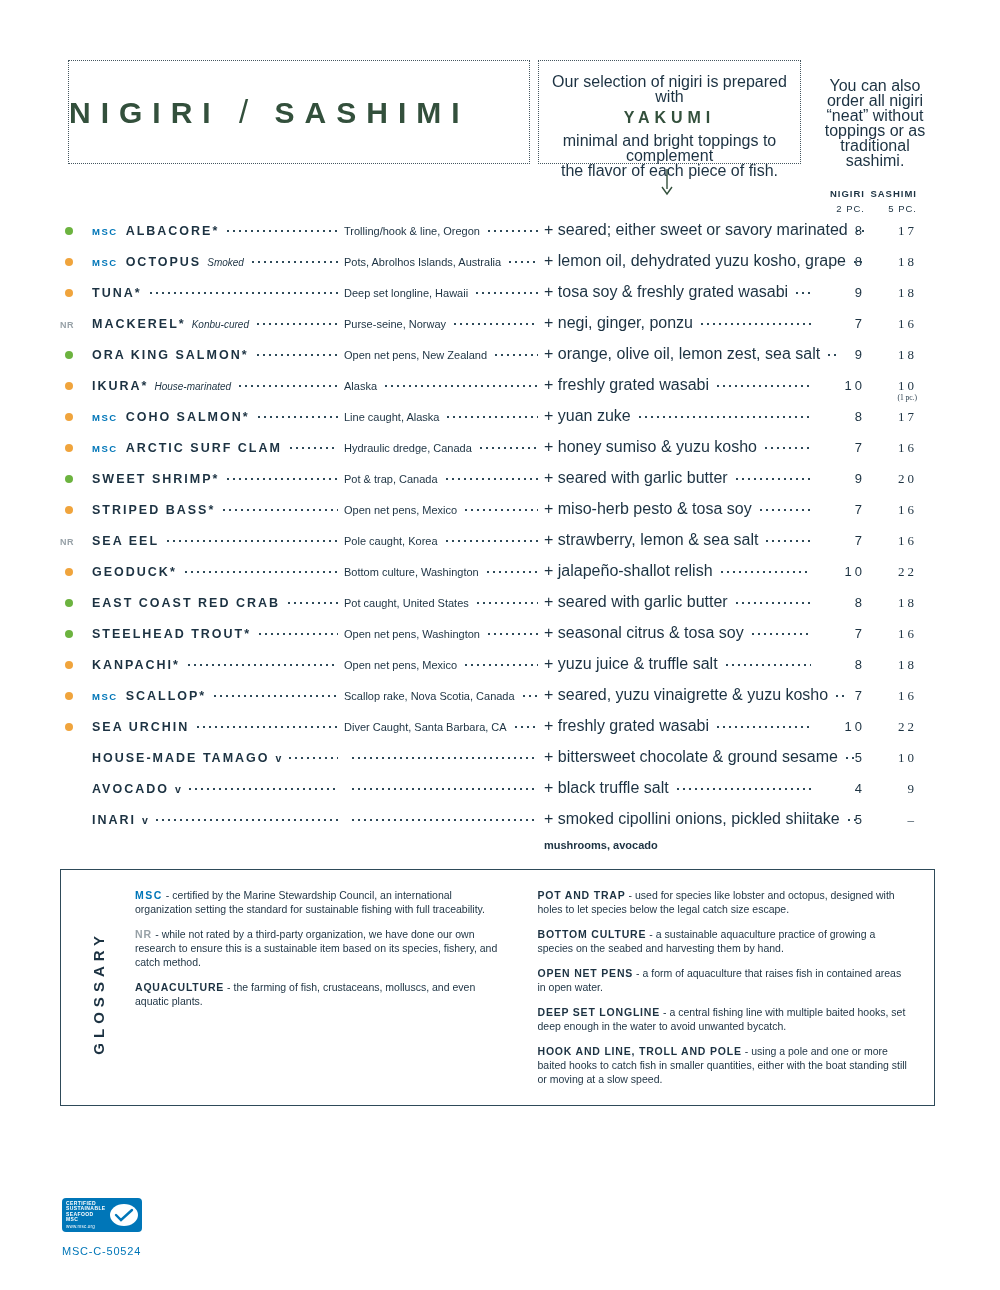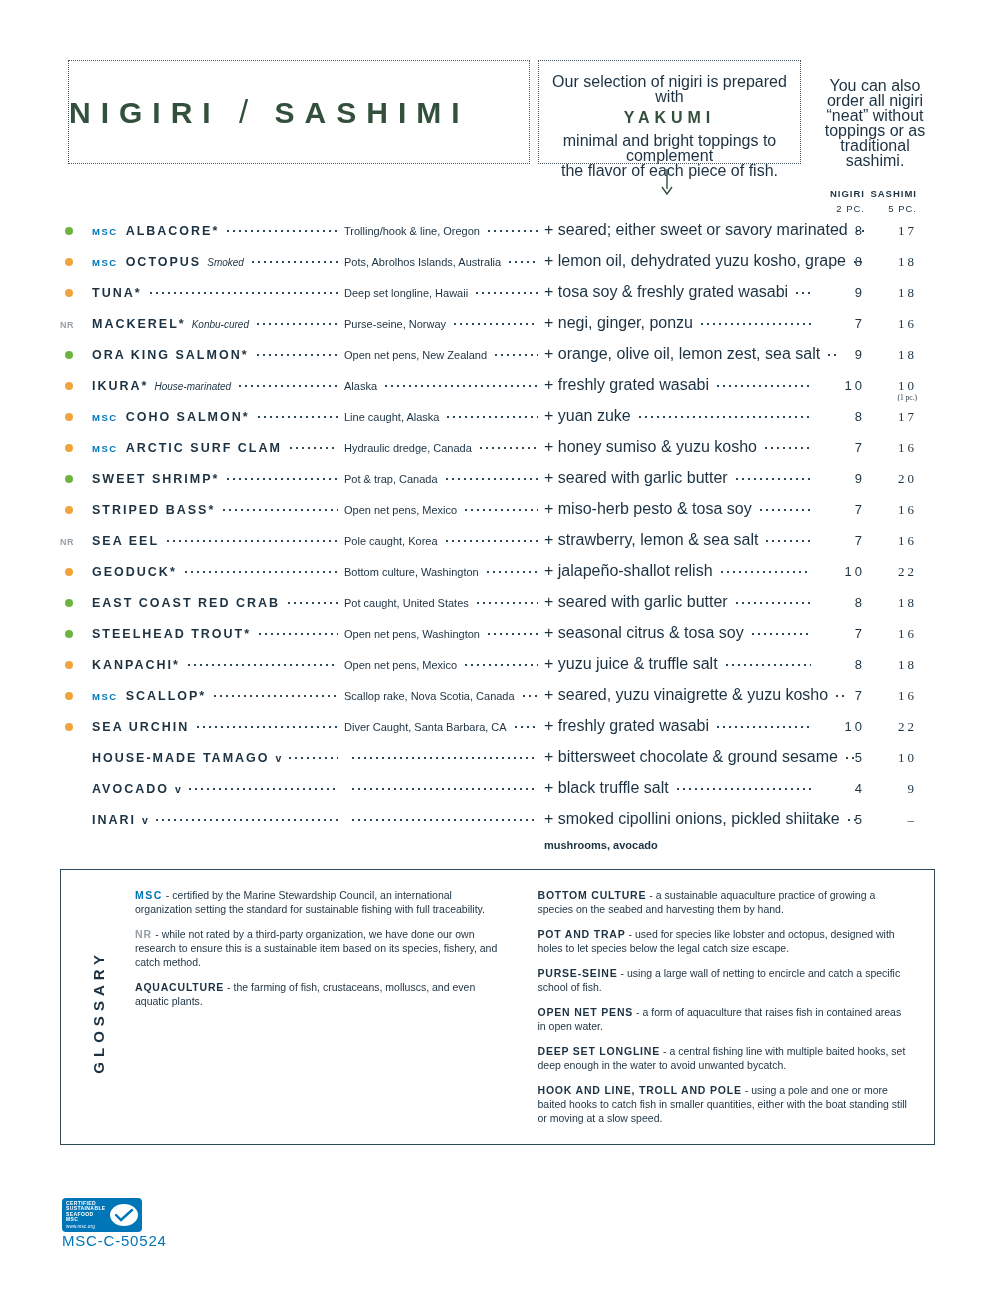--- a/index.html
+++ b/index.html
@@ -79,21 +79,21 @@
   .style-green .g-dot{display:inline-block;background:#6cb33f;}
   .style-orange .g-dot{display:inline-block;background:#f0a43c;}
 
   
   .footer{position:absolute;left:62px;top:1198px;display:flex;align-items:flex-start;}
   .msc-logo-wrap{width:86px;flex:none;}
   .msc-logo{width:80px;height:34px;background:#0076b8;border-radius:4px;display:flex;align-items:center;padding:3px 4px;box-sizing:border-box;}
   .msc-logo-text{flex:1;color:#fff;font-size:5px;line-height:5.5px;font-weight:bold;letter-spacing:0.4px;}
   .msc-logo-url{color:#fff;font-size:4.5px;letter-spacing:0.2px;font-weight:normal;margin-top:1px;}
   .msc-oval{width:28px;height:22px;background:#fff;border-radius:50%;display:flex;align-items:center;justify-content:center;flex:none;}
-  .cert-code{margin-top:0;color:#0076b8;font-size:15px;letter-spacing:0.8px;white-space:nowrap;}
+  .cert-code{margin-top:13px;color:#0076b8;font-size:11px;letter-spacing:0.8px;white-space:nowrap;}
   .footer-text{margin-left:24px;font-size:13px;line-height:17px;padding-top:2px;}
 </style>
 </head>
 <body>
 
 <div class="page">
 
   <div class="top">
     <div class="title-box">
       <div class="title">
@@ -640,23 +640,22 @@
   <div class="glossary">
     <div class="g-side">
       <span>GLOSSARY</span>
     </div>
     <div class="g-col g-left">
         <div class="g-entry style-msc"><span class="g-term">MSC</span><span class="g-sep">-</span><span class="g-def">certified by the Marine Stewardship Council, an international organization setting the standard for sustainable fishing with full traceability.</span></div>
         <div class="g-entry style-nr"><span class="g-term">NR</span><span class="g-sep">-</span><span class="g-def">while not rated by a third-party organization, we have done our own research to ensure this is a sustainable item based on its species, fishery, and catch method.</span></div>
         <div class="g-entry style-bold"><span class="g-term">AQUACULTURE</span><span class="g-sep">-</span><span class="g-def">the farming of fish, crustaceans, molluscs, and even aquatic plants.</span></div>
       </div>
     <div class="g-col">
+        <div class="g-entry"><span class="g-term">POT AND TRAP</span><span class="g-sep">-</span><span class="g-def">used for species like lobster and octopus, designed with holes to let species below the legal catch size escape.</span></div>
         <div class="g-entry"><span class="g-term">BOTTOM CULTURE</span><span class="g-sep">-</span><span class="g-def">a sustainable aquaculture practice of growing a species on the seabed and harvesting them by hand.</span></div>
-        <div class="g-entry"><span class="g-term">POT AND TRAP</span><span class="g-sep">-</span><span class="g-def">used for species like lobster and octopus, designed with holes to let species below the legal catch size escape.</span></div>
-        <div class="g-entry"><span class="g-term">PURSE-SEINE</span><span class="g-sep">-</span><span class="g-def">using a large wall of netting to encircle and catch a specific school of fish.</span></div>
         <div class="g-entry"><span class="g-term">OPEN NET PENS</span><span class="g-sep">-</span><span class="g-def">a form of aquaculture that raises fish in contained areas in open water.</span></div>
         <div class="g-entry"><span class="g-term">DEEP SET LONGLINE</span><span class="g-sep">-</span><span class="g-def">a central fishing line with multiple baited hooks, set deep enough in the water to avoid unwanted bycatch.</span></div>
         <div class="g-entry"><span class="g-term">HOOK AND LINE, TROLL AND POLE</span><span class="g-sep">-</span><span class="g-def">using a pole and one or more baited hooks to catch fish in smaller quantities, either with the boat standing still or moving at a slow speed.</span></div>
       </div>
   </div>
 
   <div class="footer">
     <div class="msc-logo-wrap">
       <div class="msc-logo">
         <div class="msc-logo-text">

